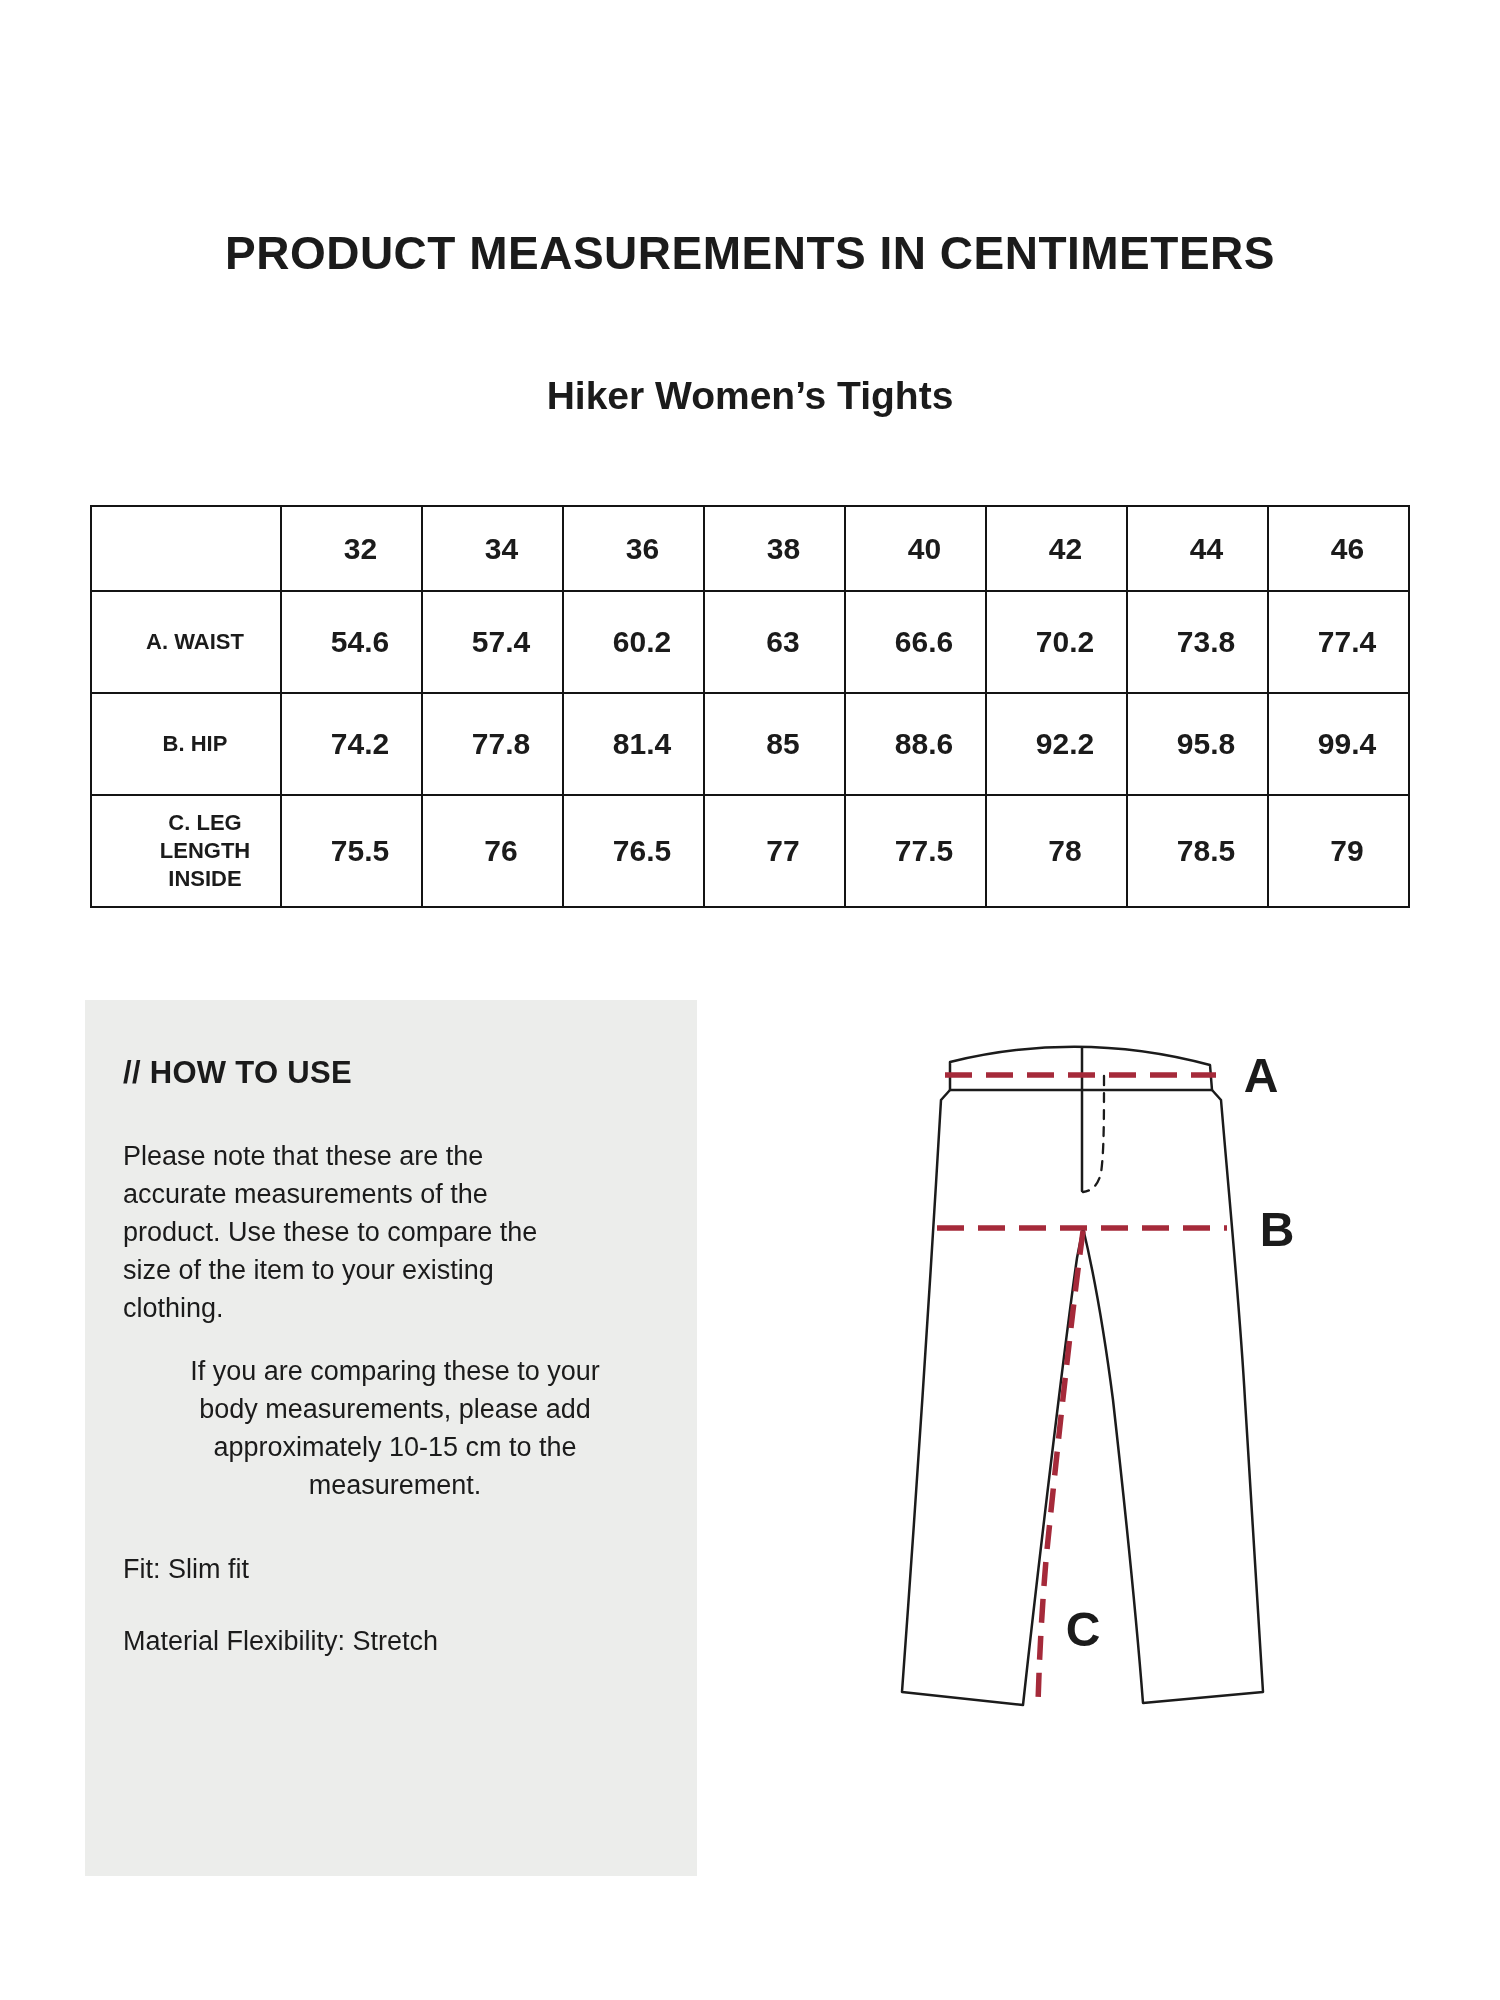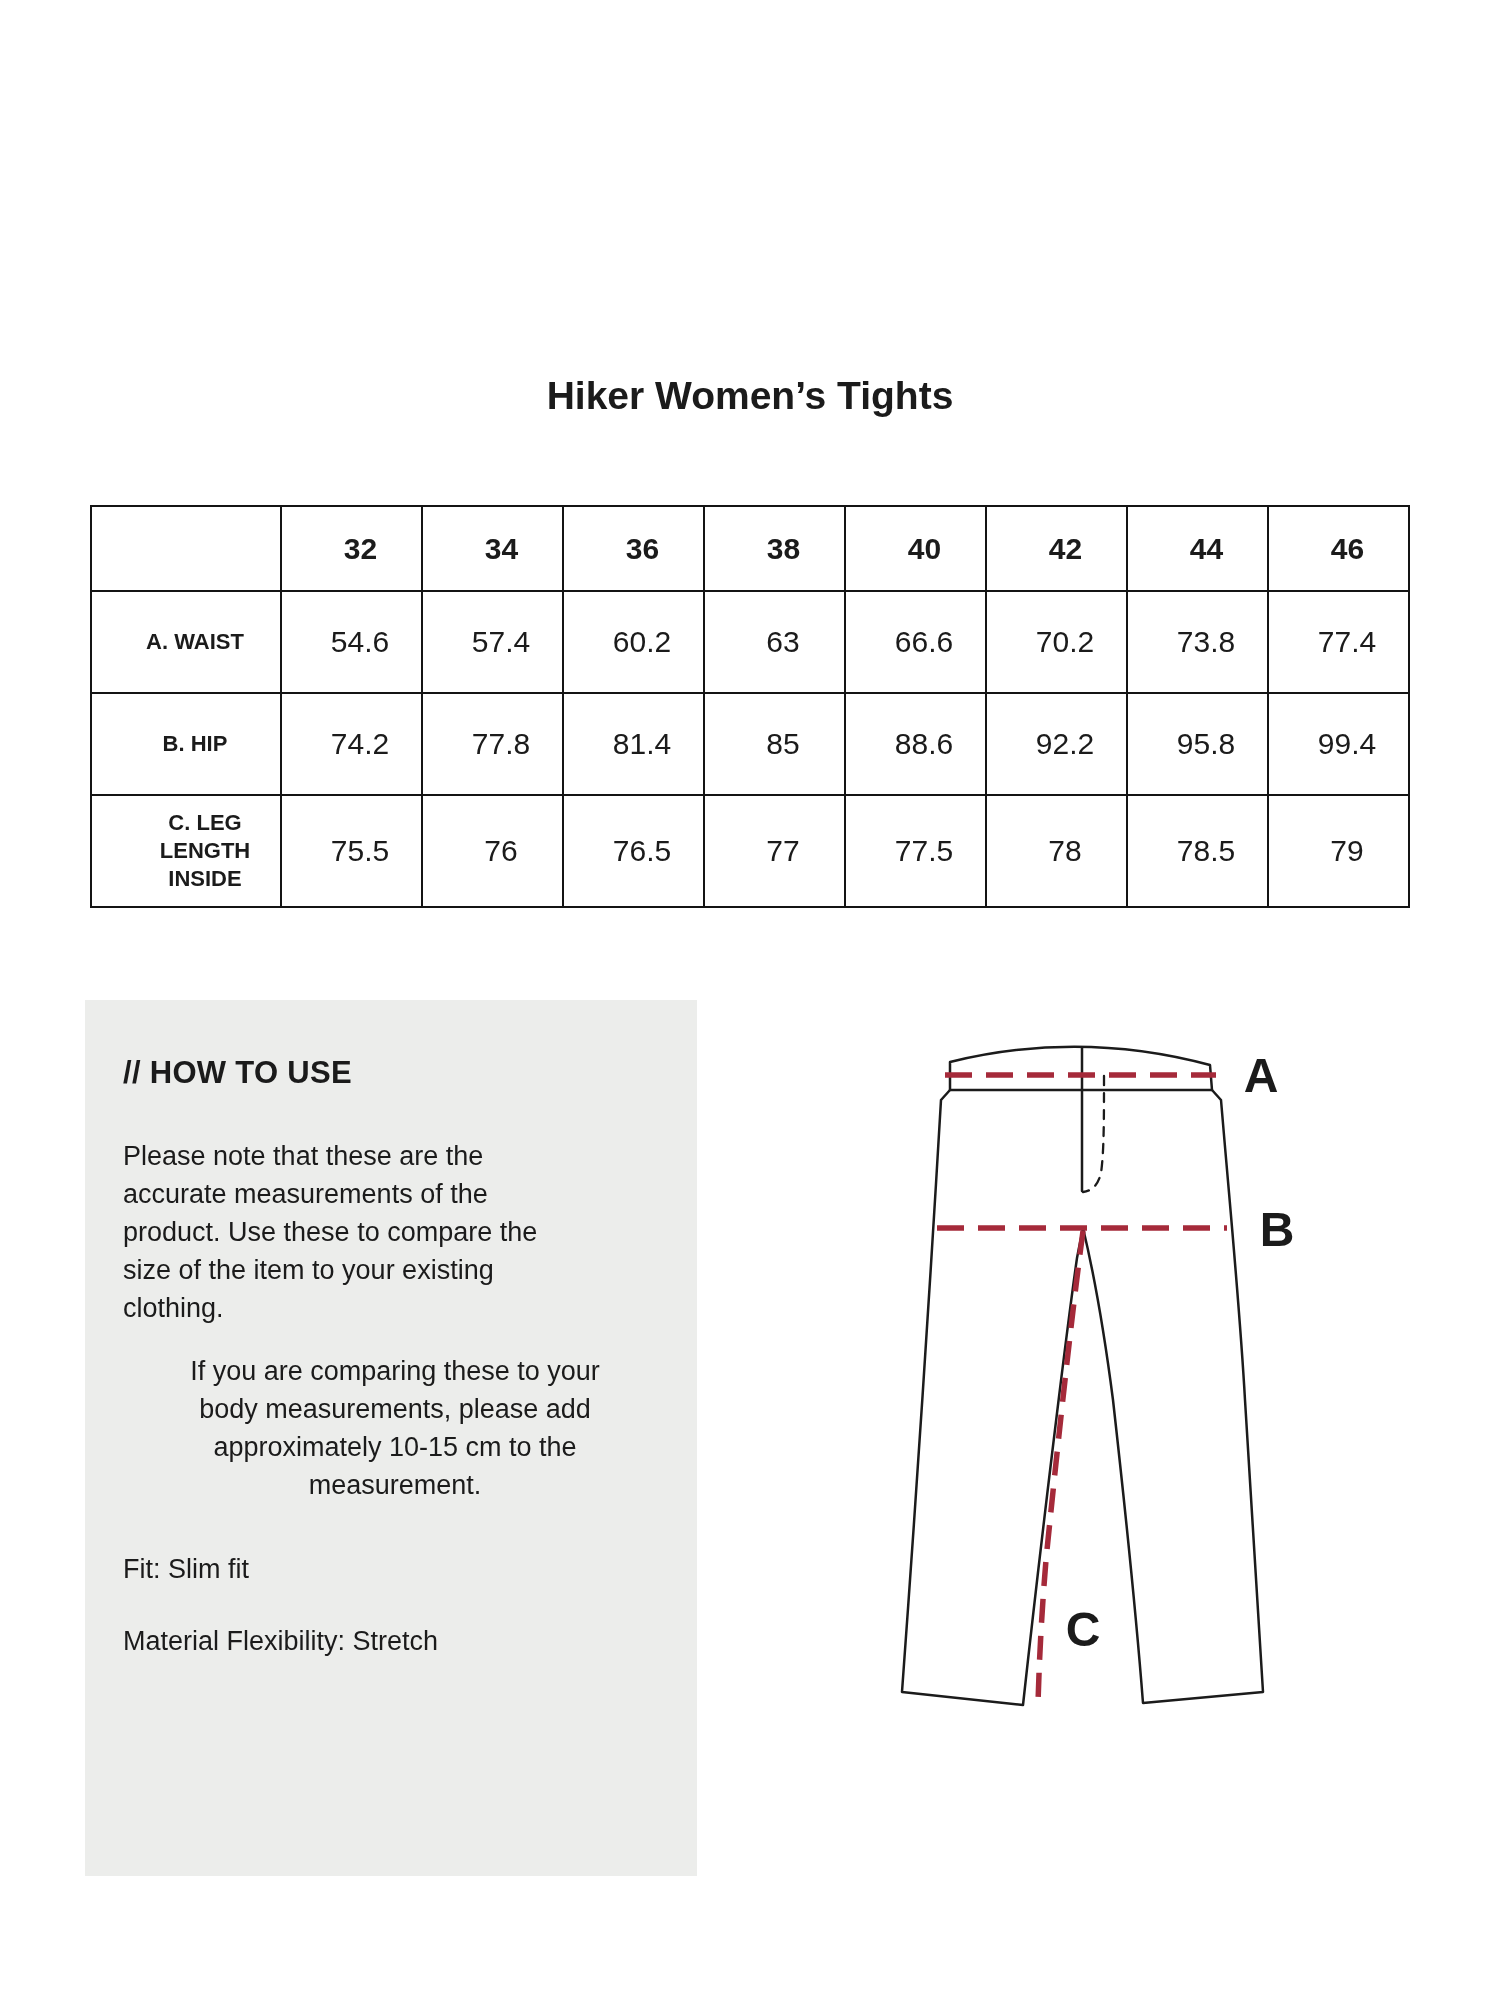--- a/index.html
+++ b/index.html
@@ -39,21 +39,21 @@
   table.size-table th,table.size-table td{
     border:2px solid var(--border);
     text-align:center;vertical-align:middle;
     padding:0 8px 0 26px;
     font-size:30px;font-weight:600;
     color:var(--ink);
   }
   table.size-table thead tr{height:85px;}
   table.size-table tbody tr{height:102px;}
   table.size-table tbody tr:last-child{height:112px;}
-  table.size-table td{font-weight:400;padding-left:25px;}
+  table.size-table td{font-weight:700;padding-left:25px;}
   table.size-table th.row-label{font-size:22px;}
   table.size-table th.row-label.small{font-size:22px;line-height:28px;padding-left:46px;}
   .howto-panel{
     position:absolute;left:85px;top:1000px;
     width:612px;height:876px;
     background:var(--panel);
     box-sizing:border-box;
     padding:55px 30px 0 38px;
   }
   .howto-heading{
@@ -81,20 +81,21 @@
   .diagram text{
     font-family:"Liberation Sans","DejaVu Sans",sans-serif;
     font-size:48px;font-weight:700;fill:var(--ink);
   }
 </style>
 </head>
 <body>
 
 <div class="page">
 
+  <div class="page-title">PRODUCT MEASUREMENTS IN CENTIMETERS</div>
   <div class="page-subtitle">Hiker Women’s Tights</div>
 
   <table class="size-table">
     <colgroup>
       <col class="c-label">
       <col>
         <col>
         <col>
         <col>
         <col>

